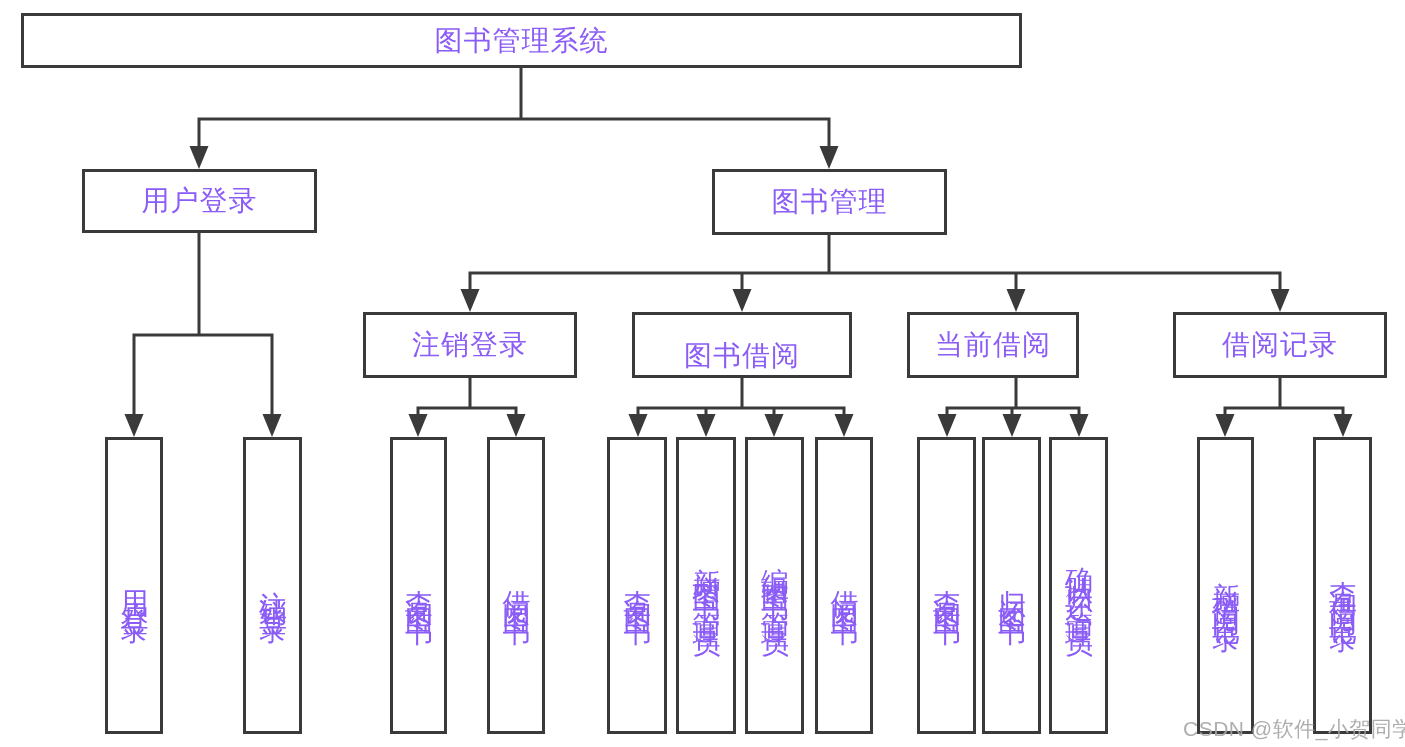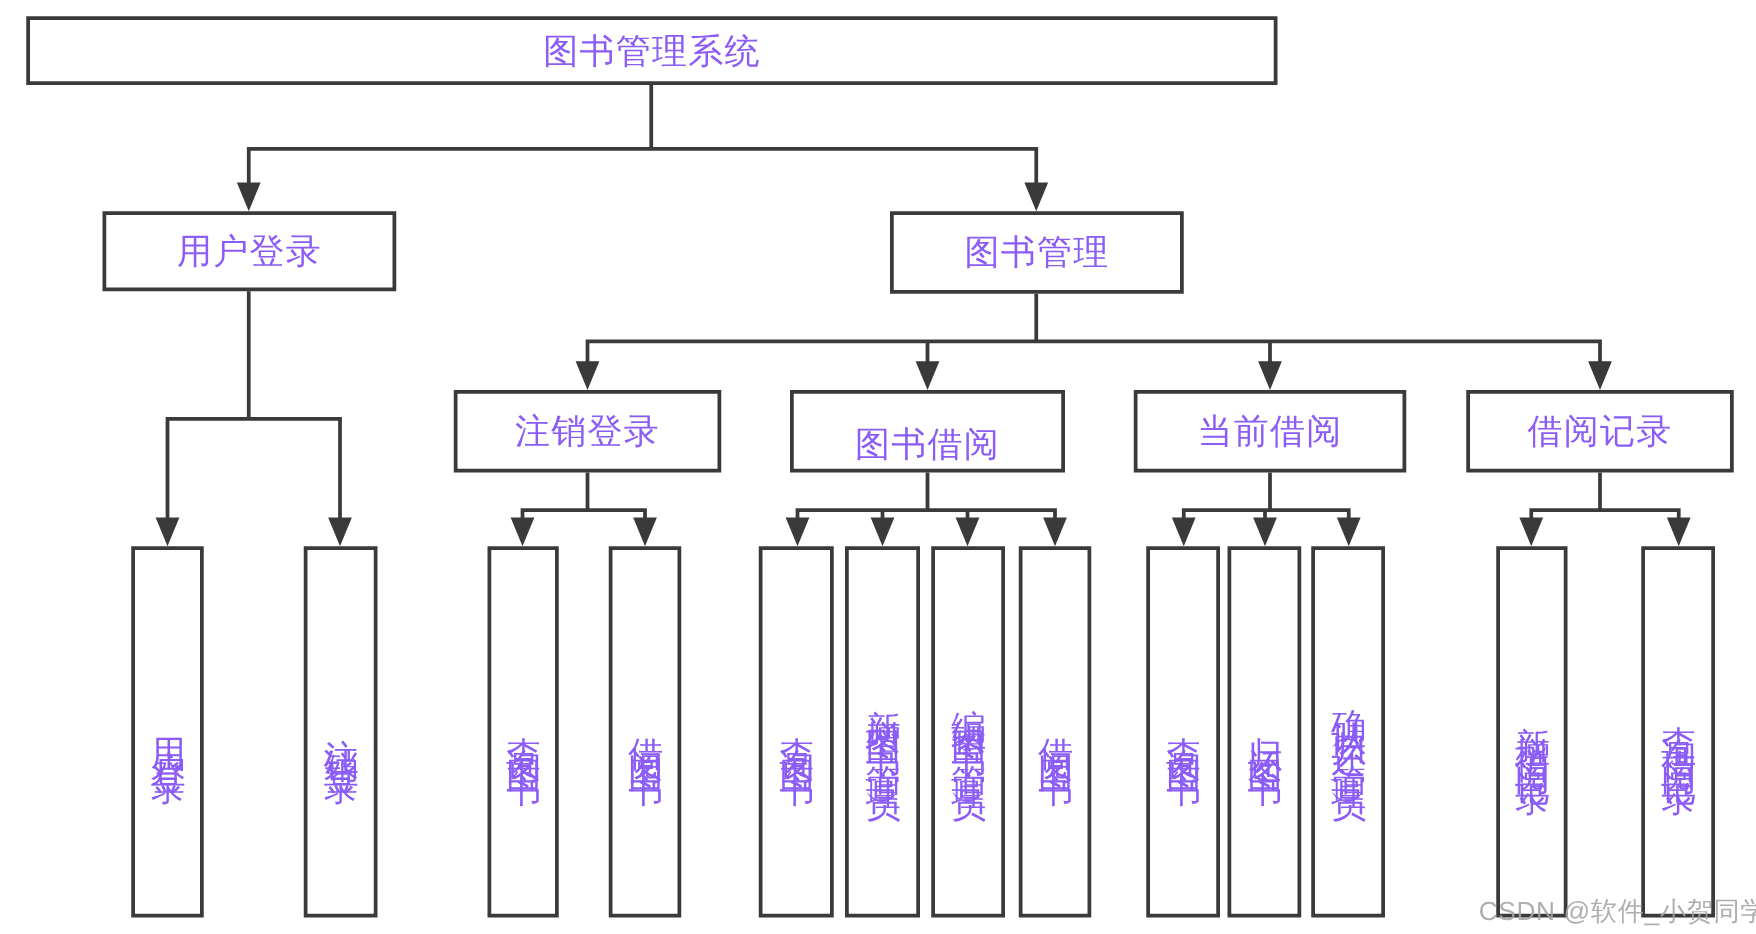--- a/index.html
+++ b/index.html
@@ -99,21 +99,21 @@
   <div class="box" style="left:712px; top:169px; width:235px; height:66px;">
     <span class="lbl">图书管理</span>
   </div>
 
   <div class="box" style="left:363px; top:312px; width:214px; height:66px;">
     <span class="lbl">注销登录</span>
   </div>
   <div class="box" style="left:632px; top:312px; width:220px; height:66px;align-items:flex-end;">
     <span class="lbl">图书借阅</span>
   </div>
-  <div class="box" style="left:907px; top:312px; width:218px; height:66px;">
+  <div class="box" style="left:907px; top:312px; width:172px; height:66px;">
     <span class="lbl">当前借阅</span>
   </div>
   <div class="box" style="left:1173px; top:312px; width:214px; height:66px;">
     <span class="lbl">借阅记录</span>
   </div>
 
   <div class="box v" style="left:105px; top:437px; width:58px; height:297px;">
     <span class="lbl">用户登录</span>
   </div>
   <div class="box v" style="left:243px; top:437px; width:59px; height:297px;">

